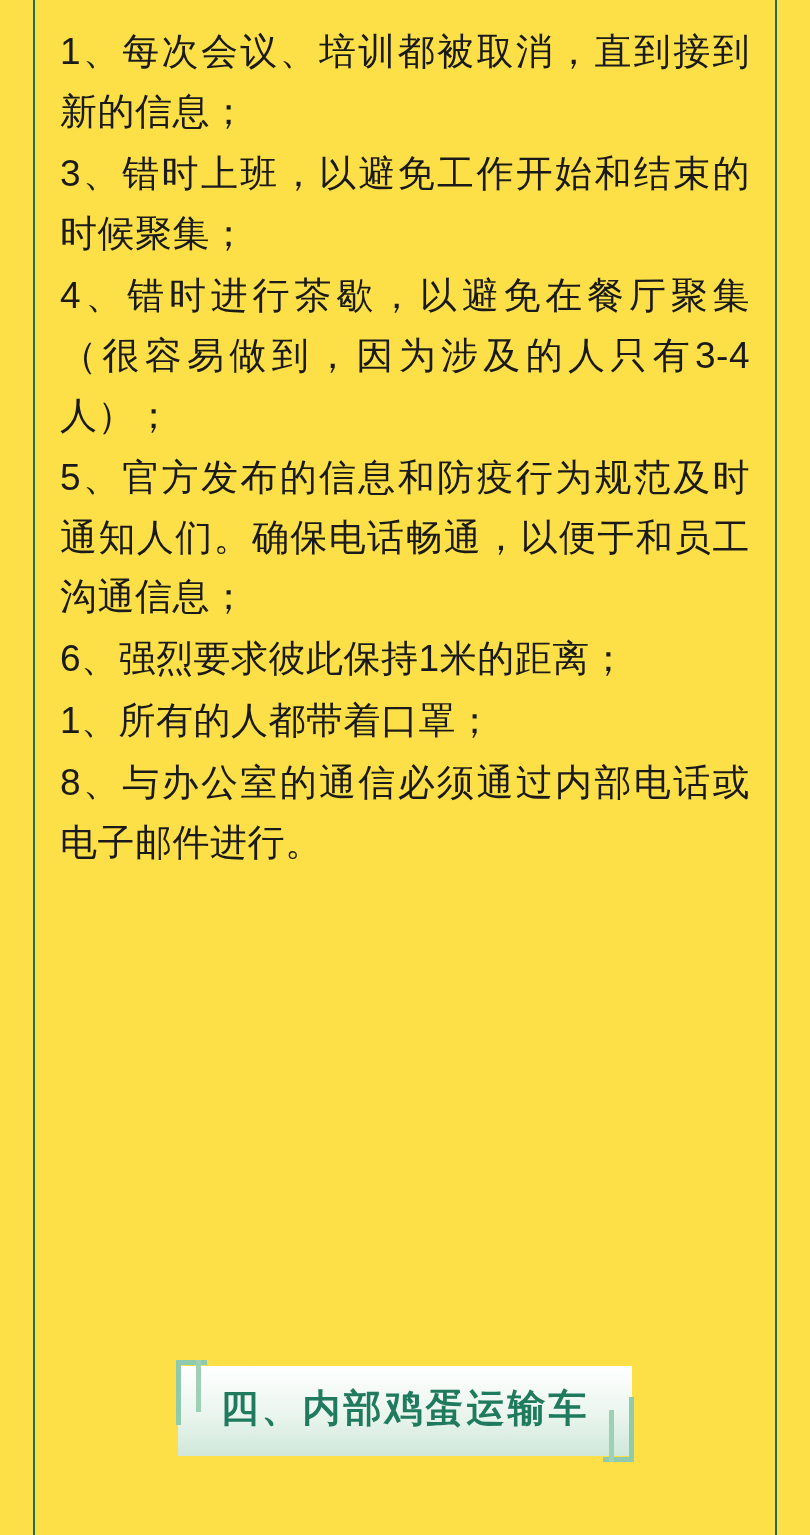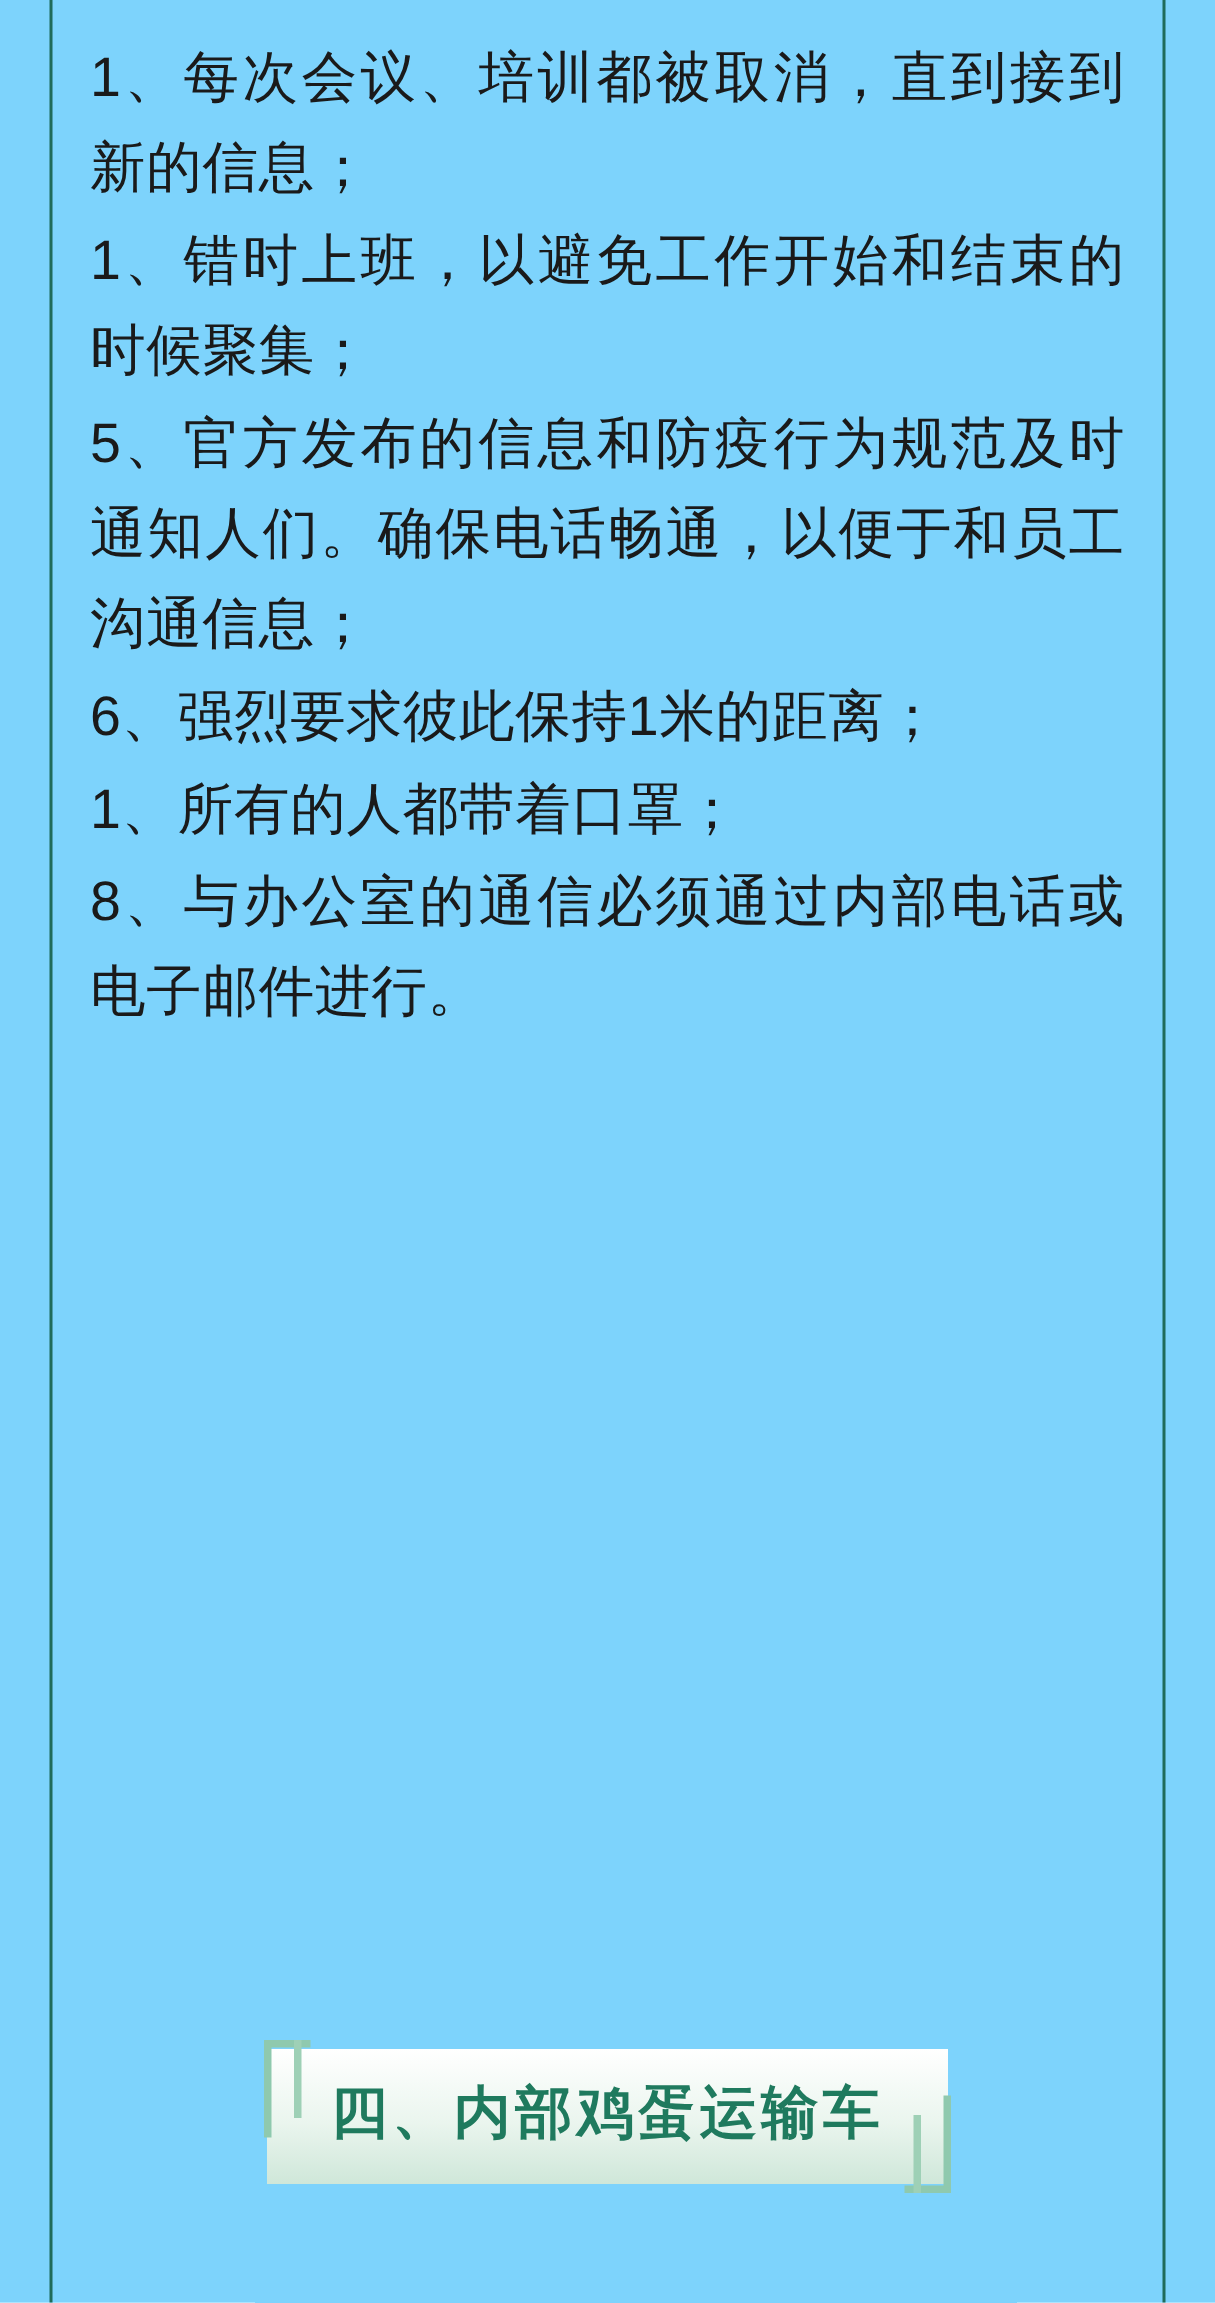--- a/index.html
+++ b/index.html
@@ -14,21 +14,21 @@
     position: relative;
     overflow: hidden;
   }
 
   .page {
     position: absolute;
     left: 0;
     top: 0;
     width: 810px;
     height: 1535px;
-    background: #7dd3fc;
+    background: #fde047;
     box-sizing: border-box;
   }
 
   
   .rule {
     position: absolute;
     top: 0;
     width: 2px;
     height: 1535px;
     background: #1f6b5a;
@@ -124,21 +124,22 @@
 </head>
 <body>
 
 <div class="page">
 
   <div class="rule left"></div>
   <div class="rule right"></div>
 
   <div class="content">
     <p class="para">1、每次会议、培训都被取消，直到接到新的信息；</p>
-    <p class="para">1、错时上班，以避免工作开始和结束的时候聚集；</p>
+    <p class="para">3、错时上班，以避免工作开始和结束的时候聚集；</p>
+    <p class="para">4、错时进行茶歇，以避免在餐厅聚集（很容易做到，因为涉及的人只有3-4人）；</p>
     <p class="para">5、官方发布的信息和防疫行为规范及时通知人们。确保电话畅通，以便于和员工沟通信息；</p>
     <p class="para">6、强烈要求彼此保持1米的距离；</p>
     <p class="para">1、所有的人都带着口罩；</p>
     <p class="para">8、与办公室的通信必须通过内部电话或电子邮件进行。</p>
   </div>
 
   <div class="banner-wrap">
     <div class="banner">
       <div class="banner-bg"></div>
       <div class="bracket tl"></div>

